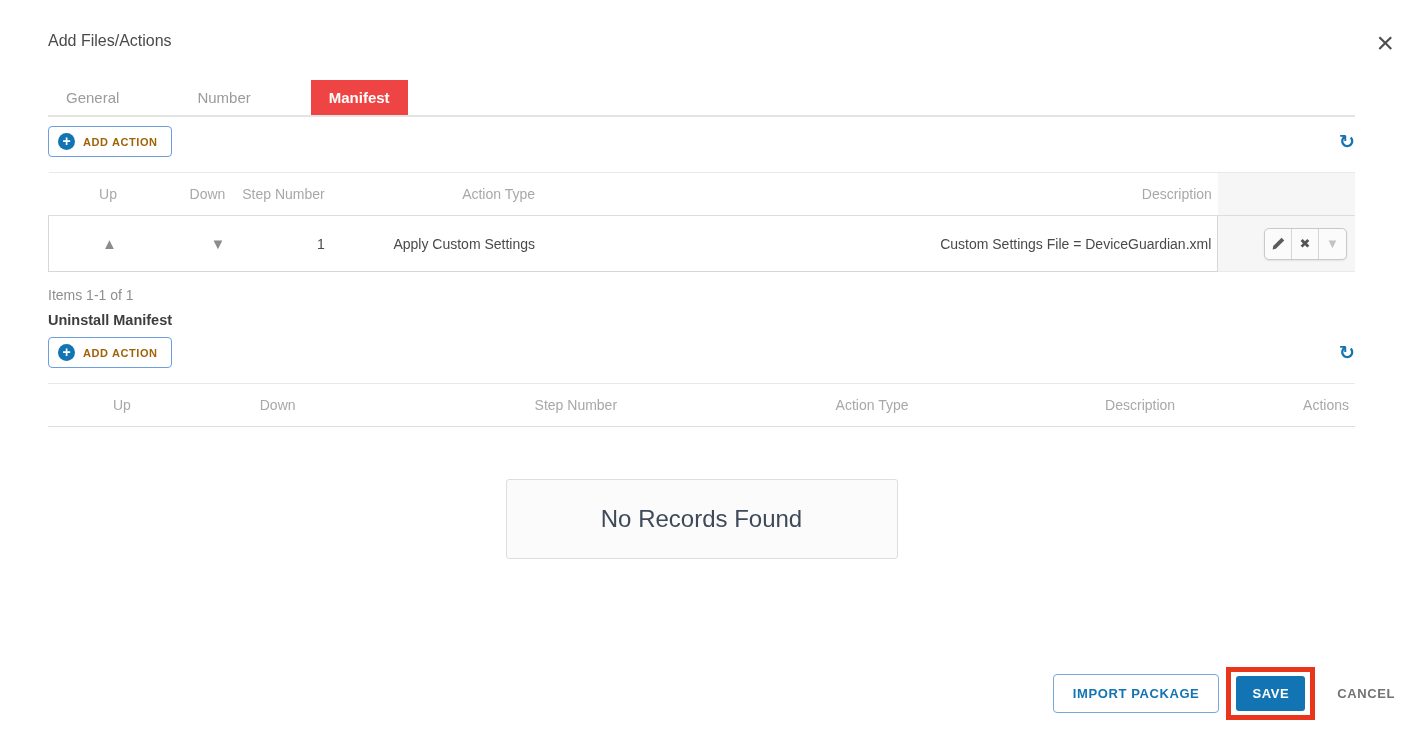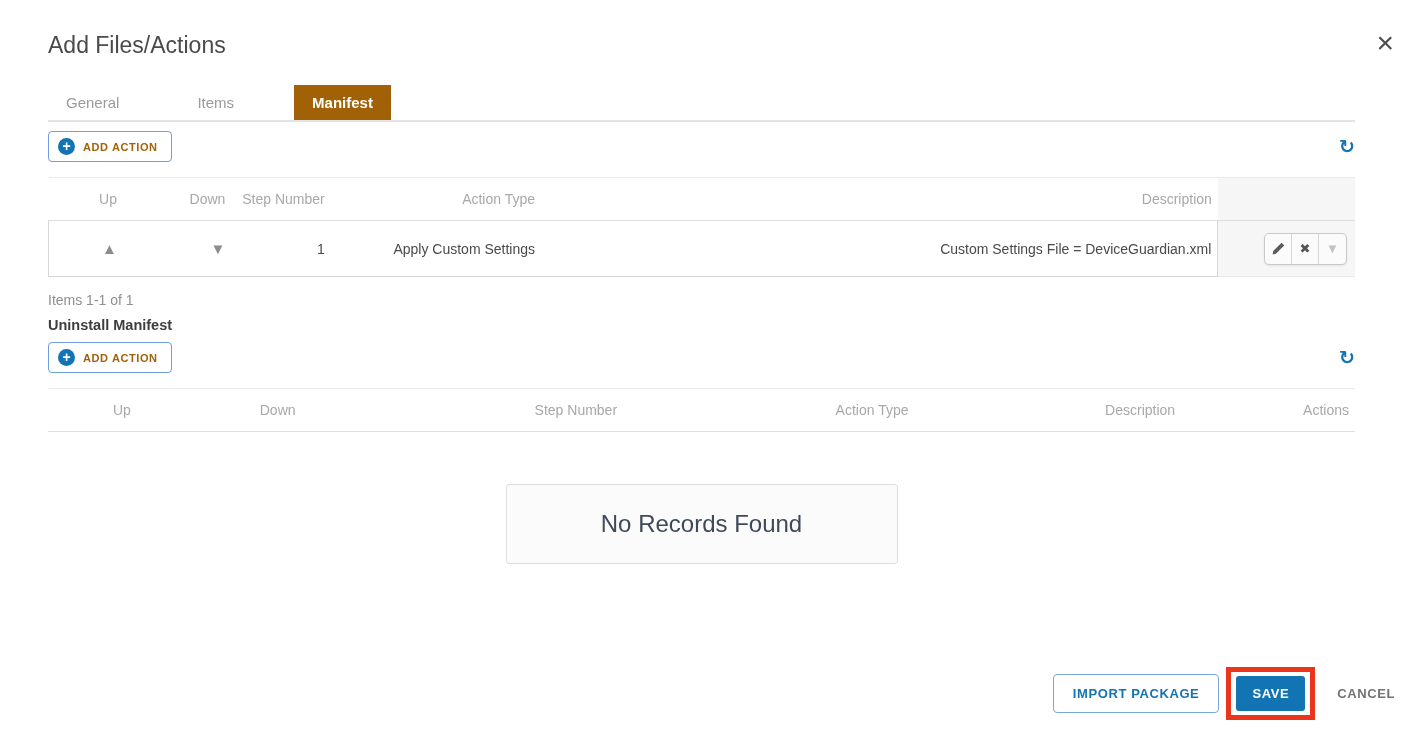--- a/index.html
+++ b/index.html
@@ -3,27 +3,27 @@
 <meta charset="utf-8">
 <style>
   * { box-sizing: border-box; margin: 0; padding: 0; }
   html, body { width: 1428px; height: 733px; background: #ffffff; overflow: hidden; }
   body { font-family: "Liberation Sans", "DejaVu Sans", sans-serif; color: #4a4a4a; position: relative; }
 
   .dialog { padding-top: 32px; height: 100%; position: relative; }
 
   
   .dlg-header { padding: 0 48px; display: flex; justify-content: space-between; align-items: flex-start; }
-  .dlg-title { font-size: 23px; font-weight: 400; color: #4a4a4a; }
+  .dlg-title { font-size: 16px; font-weight: 400; color: #4a4a4a; }
   .close-x { font-size: 30px; line-height: 22px; color: #4d4d4d; cursor: pointer; margin-right: -14px; font-weight: 300; }
 
   
   .tabs { margin: 26px 73px 0 48px; border-bottom: 2px solid #e4e4e4; display: flex; align-items: flex-end; }
   .tab { font-size: 15px; color: #9b9b9b; padding: 9px 18px; cursor: pointer; margin-right: 42px; }
-  .tab.active { background: #a16207; color: #ffffff; font-weight: 700; margin-right: 0; }
+  .tab.active { background: #ef4444; color: #ffffff; font-weight: 700; margin-right: 0; }
 
   .content { margin: 0 73px 0 48px; }
 
   .section-heading { font-size: 14.5px; font-weight: 700; color: #3d3d3d; margin-top: 22px; }
   .toolbar { margin-top: 9px; display: flex; justify-content: space-between; align-items: center; }
   .add-action-btn { display: inline-flex; align-items: center; gap: 8px; border: 1px solid #6d9fe0; border-radius: 4px;
       background: #ffffff; padding: 6px 13px 6px 9px; cursor: pointer; }
   .plus-circle { width: 17px; height: 17px; border-radius: 50%; background: #1274b2; color: #ffffff; font-size: 14px;
       font-weight: 700; display: inline-flex; align-items: center; justify-content: center; line-height: 1; padding-bottom: 1px; }
   .add-action-label { color: #a16207; font-size: 11px; font-weight: 700; letter-spacing: 0.6px; }
@@ -79,21 +79,21 @@
 
 <div class="dialog">
 
   <div class="dlg-header">
     <div class="dlg-title">Add Files/Actions</div>
     <div class="close-x">×</div>
   </div>
 
   <div class="tabs">
     <div class="tab">General</div>
-    <div class="tab">Items</div>
+    <div class="tab">Number</div>
     <div class="tab active">Manifest</div>
   </div>
 
   <div class="content">
 
 
     <div class="toolbar">
       <div class="add-action-btn">
         <span class="plus-circle">+</span>
         <span class="add-action-label">ADD ACTION</span>

